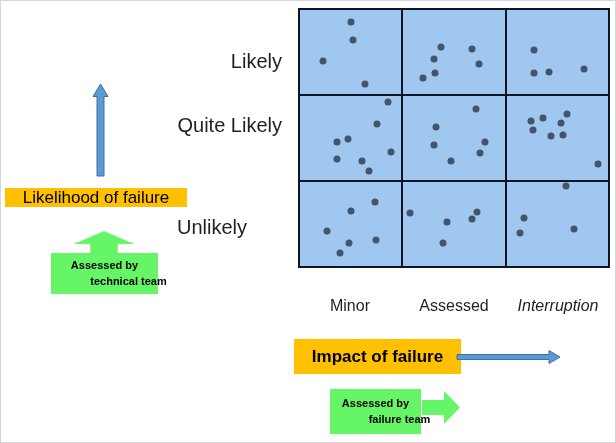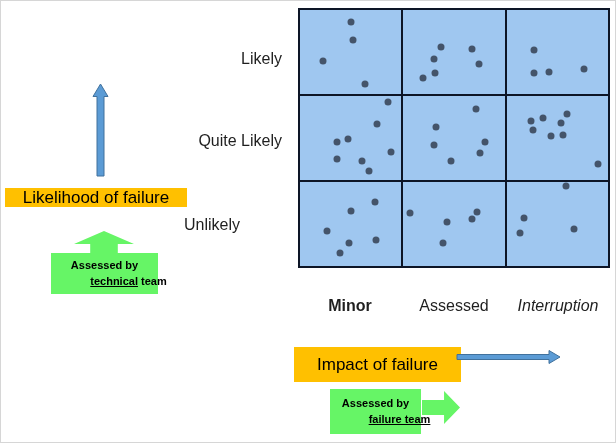--- a/index.html
+++ b/index.html
@@ -16,47 +16,47 @@
   }
   .cell{background:var(--cellblue);}
   .dots{position:absolute;left:297px;top:7px;width:312px;height:260px;pointer-events:none;}
   .dot{
     position:absolute;width:7px;height:7px;border-radius:50%;
     background:var(--dot);transform:translate(-50%,-50%);
   }
   
   .row-label{
     position:absolute;right:333px;width:140px;text-align:right;
-    font-size:16px;color:#1f1f1f;white-space:nowrap;
+    font-size:20px;color:#1f1f1f;white-space:nowrap;
   }
   .row-label:nth-child(1){top:49px;}
-  .row-label:nth-child(2){top:131px;}
+  .row-label:nth-child(2){top:113px;}
   .row-label:nth-child(3){top:215px;text-align:center;}
   .col-label{
     position:absolute;top:296px;text-align:center;font-size:16px;color:#1f1f1f;white-space:nowrap;
   }
-  .col-label:nth-child(1){left:297px;width:104px;font-weight:bold;}
+  .col-label:nth-child(1){left:297px;width:104px;}
   .col-label:nth-child(2){left:401px;width:104px;}
   .col-label:nth-child(3){left:503px;width:108px;font-style:italic;}
   
   .orange-box{
     position:absolute;background:var(--orange);color:#000;font-size:17px;
     display:flex;align-items:center;justify-content:center;white-space:nowrap;
   }
   .likelihood-box{left:4px;top:187px;width:182px;height:19px;}
-  .impact-box{left:293px;top:346px;width:167px;height:35px;}
+  .impact-box{left:293px;top:338px;width:167px;height:35px;font-weight:bold;}
   
   .green-box{
     position:absolute;background:var(--green);color:#000;font-size:11px;font-weight:bold;
     display:flex;flex-direction:column;align-items:center;justify-content:center;
     text-align:center;line-height:1.45;white-space:nowrap;
   }
   .technical-box{left:50px;top:252px;width:107px;height:41px;}
   .business-box{left:329px;top:388px;width:91px;height:45px;}
-  .u{text-decoration:underline;margin-left:48px;}
+  .u{margin-left:48px;}
   
   .green-arrow-up{
     position:absolute;left:73px;top:230px;width:60px;height:23px;background:var(--green);
     clip-path:polygon(50% 0,100% 57%,73% 57%,73% 100%,27% 100%,27% 57%,0 57%);
   }
   .green-arrow-right{
     position:absolute;left:421px;top:390px;width:38px;height:33px;background:var(--green);
     clip-path:polygon(0 27%,58% 27%,58% 0,100% 50%,58% 100%,58% 73%,0 73%);
   }
   

